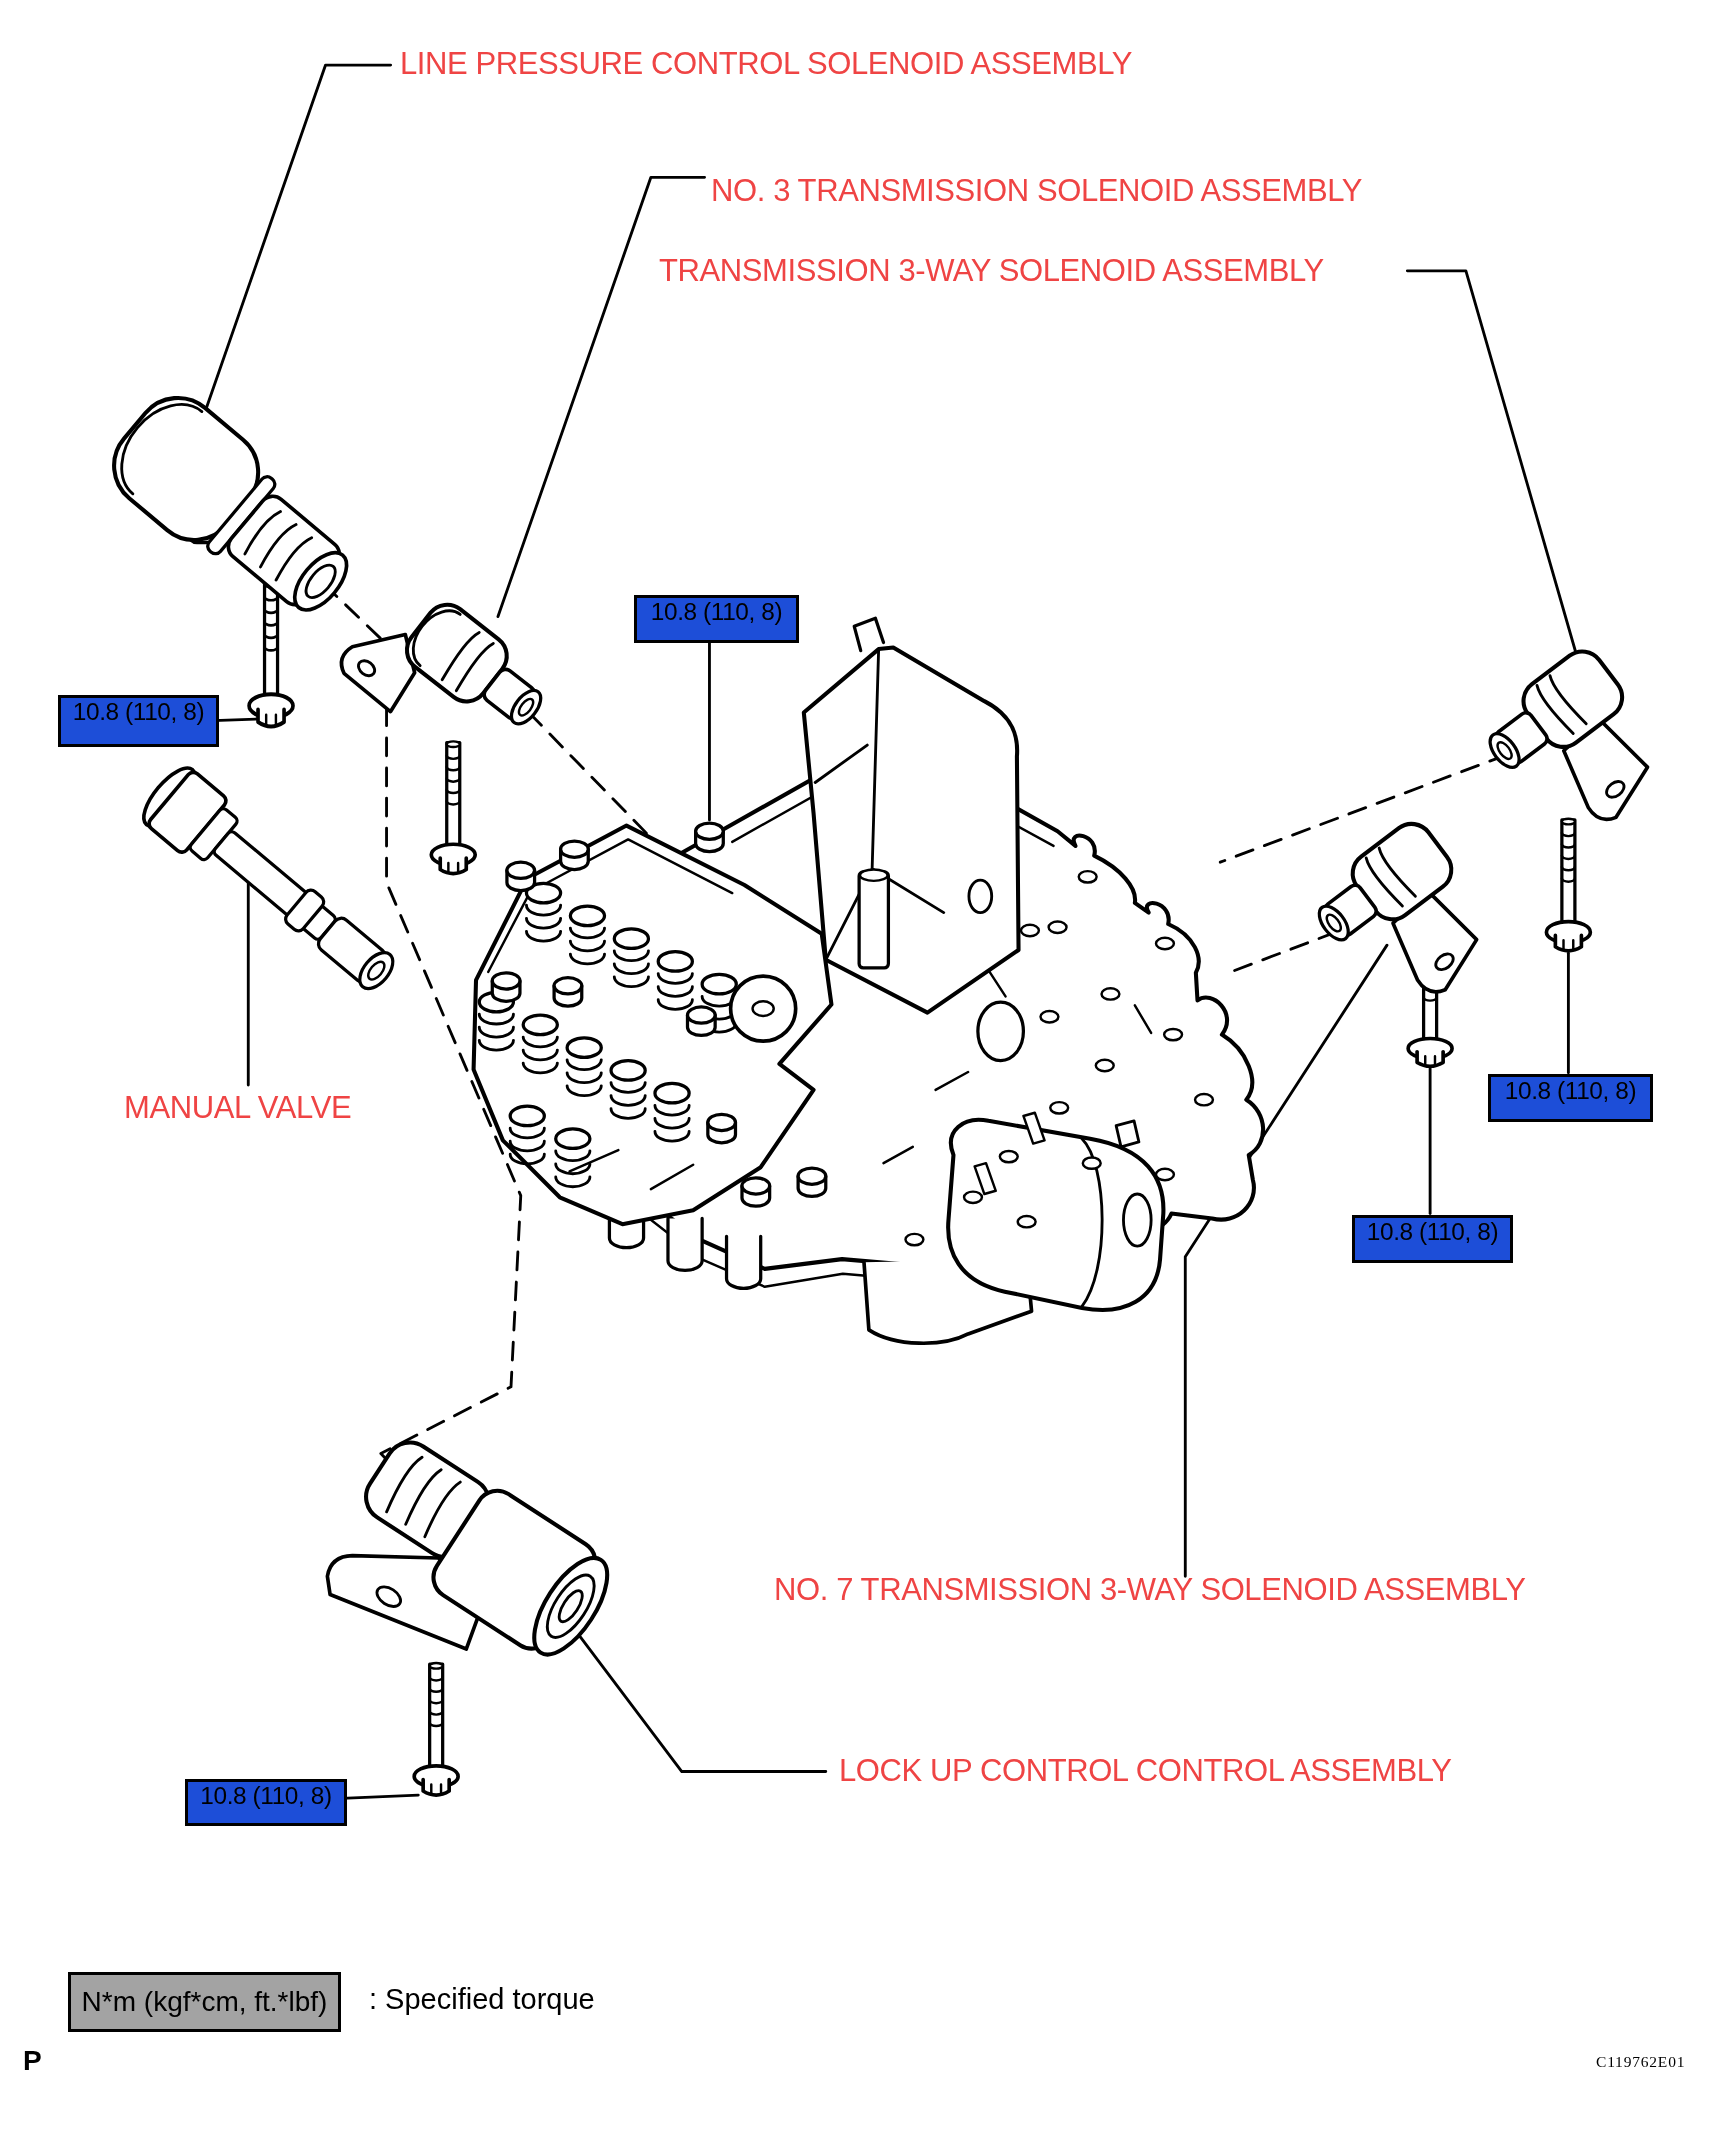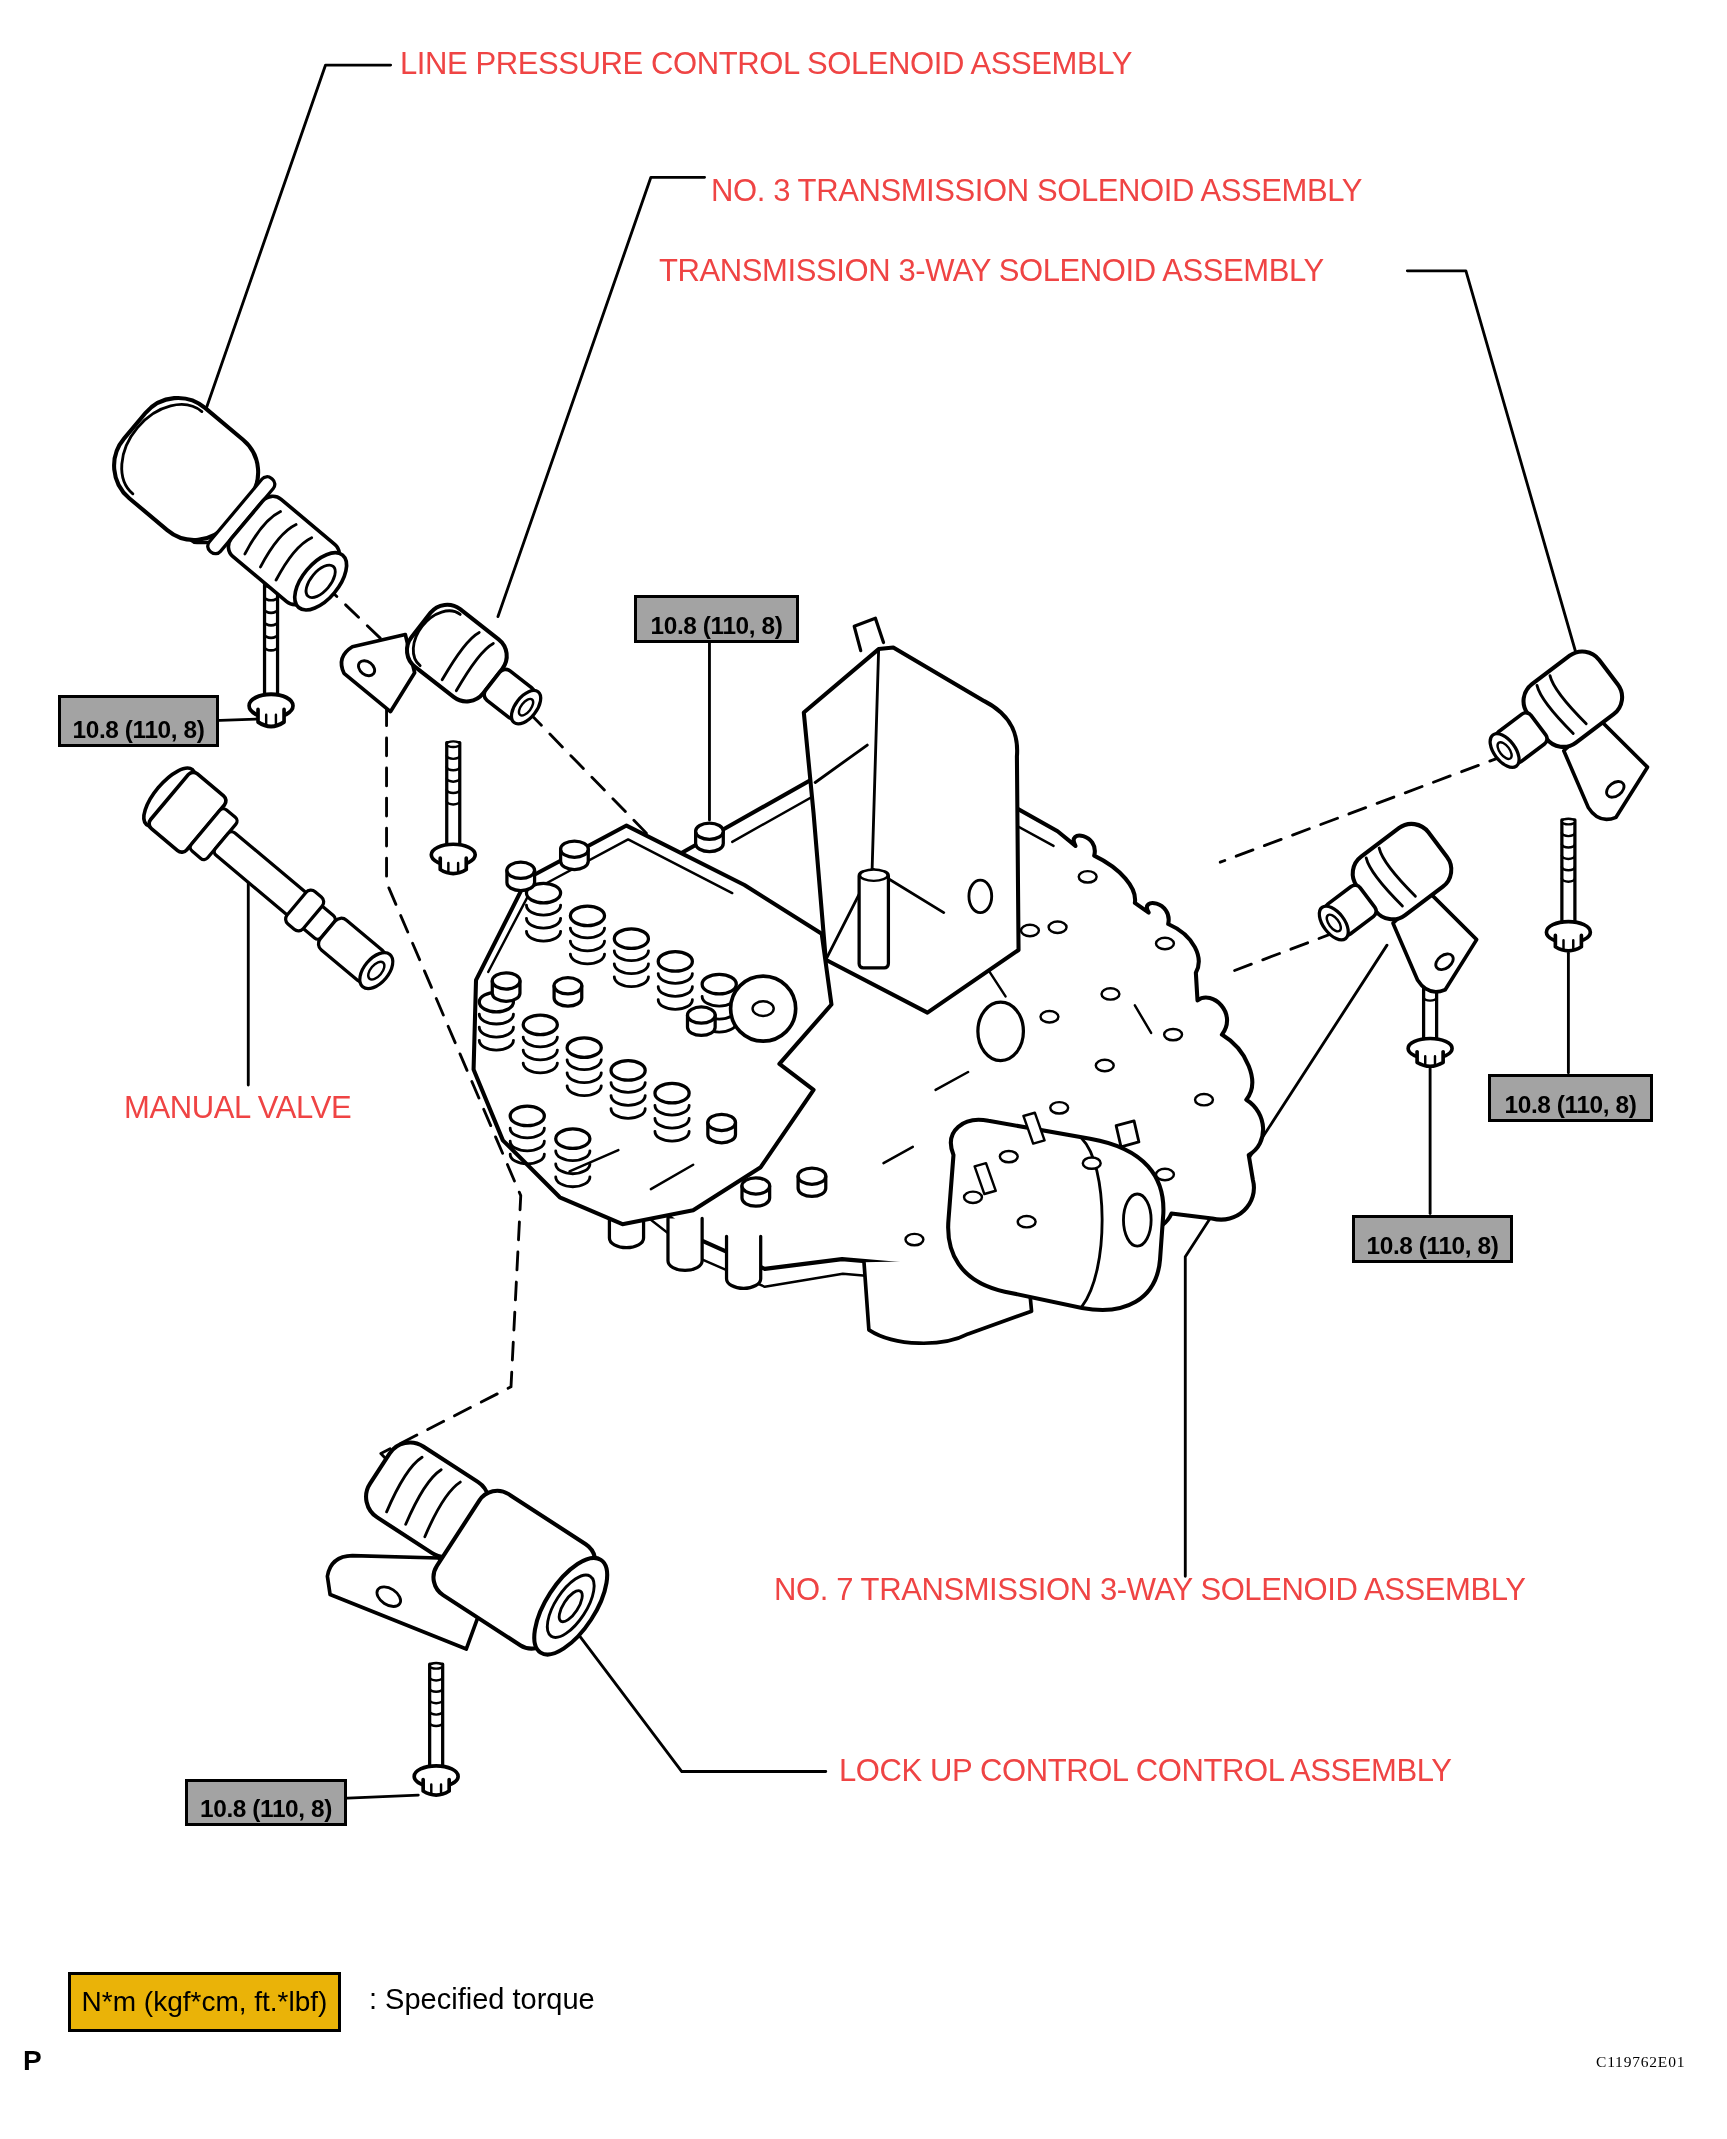--- a/index.html
+++ b/index.html
@@ -6,27 +6,27 @@
   body{
     width:1728px;height:2140px;position:relative;background:#ffffff;
     font-family:"Liberation Sans",sans-serif;color:#000;overflow:hidden;
   }
   svg{position:absolute;left:0;top:0;}
   .lbl{
     position:absolute;font-size:31px;line-height:1.1;white-space:nowrap;
     letter-spacing:-0.4px;color:#ef4444;
   }
   .tq{
-    position:absolute;border:3.3px solid #000;background:#a3a3a3;
-    display:flex;align-items:flex-end;justify-content:center;
-    font-weight:bold;font-size:24.4px;letter-spacing:-0.4px;white-space:nowrap;
+    position:absolute;border:3.3px solid #000;background:#1d4ed8;
+    display:flex;align-items:flex-start;justify-content:center;
+    font-weight:normal;font-size:24.4px;letter-spacing:-0.4px;white-space:nowrap;
   }
   .legend-box{
     position:absolute;left:68px;top:1972px;width:267px;height:54px;
-    border:3.3px solid #000;background:#eab308;display:flex;align-items:center;
+    border:3.3px solid #000;background:#a3a3a3;display:flex;align-items:center;
     justify-content:center;font-size:28px;white-space:nowrap;
   }
   .legend-caption{position:absolute;left:369px;top:1983px;font-size:29px;white-space:nowrap;}
   .figcode{position:absolute;left:1596px;top:2053px;font-size:15.5px;letter-spacing:0.8px;font-family:Liberation Serif, serif;}
   .pmark{position:absolute;left:23px;top:2045px;font-size:28px;font-weight:bold;}
 </style>
 </head>
 <body>
 
 <svg width="1728" height="2140" viewBox="0 0 2124 2631" stroke-linecap="round" stroke-linejoin="round">

